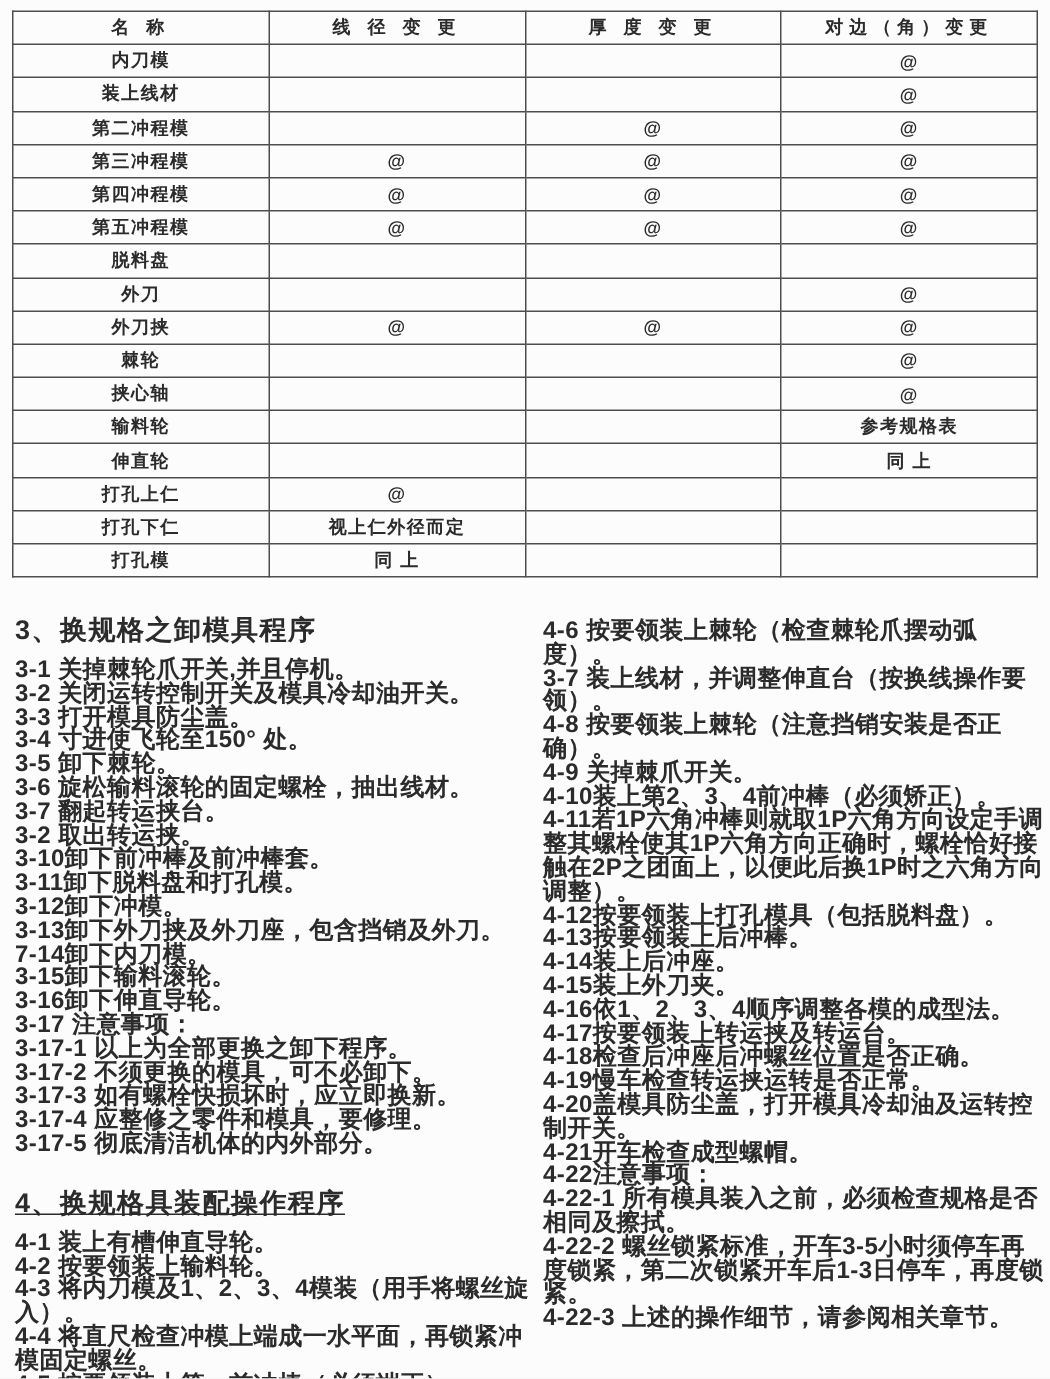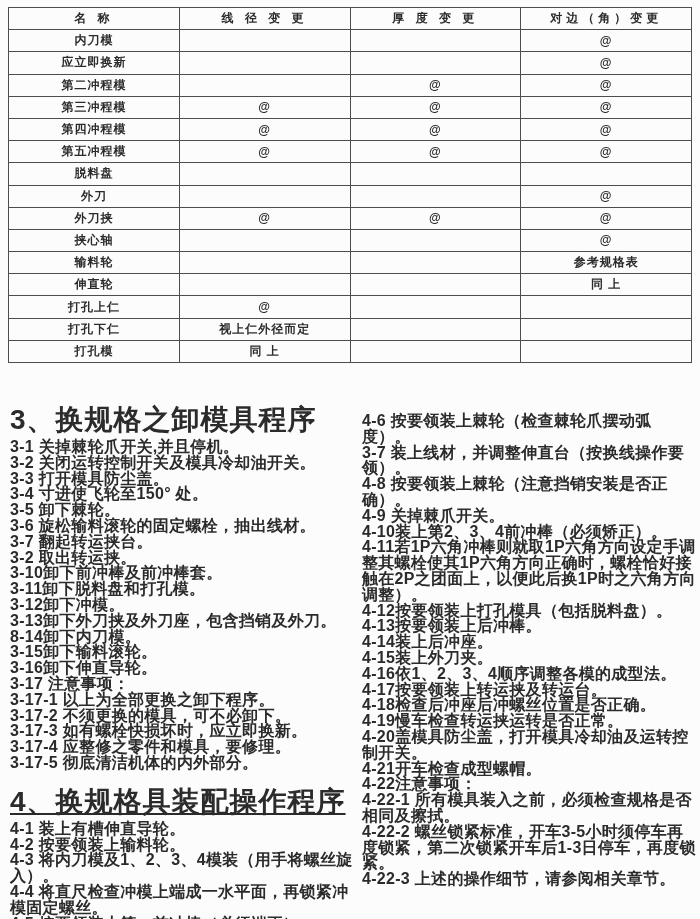--- a/index.html
+++ b/index.html
@@ -43,21 +43,21 @@
     top: 408px;
     width: 348px;
   }
   .right-col {
     position: absolute;
     left: 362px;
     top: 413px;
     width: 334px;
   }
   .sec-title {
-    font-size: 28px;
+    font-size: 18px;
     letter-spacing: 1px;
     margin: 0 0 7px 0;
     line-height: 24px;
   }
   .sec-title.second { margin-top: 19px; text-decoration: underline; }
   .line {
     font-size: 16px;
     line-height: 15.8px;
     letter-spacing: 0.3px;
   }
@@ -77,21 +77,21 @@
       </tr>
     </thead>
     <tbody>
         <tr>
           <td>内刀模</td>
           <td></td>
           <td></td>
           <td>@</td>
         </tr>
         <tr>
-          <td>应立即换新</td>
+          <td>装上线材</td>
           <td></td>
           <td></td>
           <td>@</td>
         </tr>
         <tr>
           <td>第二冲程模</td>
           <td></td>
           <td>@</td>
           <td>@</td>
         </tr>
@@ -122,20 +122,26 @@
         <tr>
           <td>外刀</td>
           <td></td>
           <td></td>
           <td>@</td>
         </tr>
         <tr>
           <td>外刀挟</td>
           <td>@</td>
           <td>@</td>
+          <td>@</td>
+        </tr>
+        <tr>
+          <td>棘轮</td>
+          <td></td>
+          <td></td>
           <td>@</td>
         </tr>
         <tr>
           <td>挟心轴</td>
           <td></td>
           <td></td>
           <td>@</td>
         </tr>
         <tr>
           <td>输料轮</td>
@@ -178,21 +184,21 @@
         <div class="line">3-3 打开模具防尘盖。</div>
         <div class="line">3-4 寸进使飞轮至150° 处。</div>
         <div class="line">3-5 卸下棘轮。</div>
         <div class="line">3-6 旋松输料滚轮的固定螺栓，抽出线材。</div>
         <div class="line">3-7 翻起转运挟台。</div>
         <div class="line">3-2 取出转运挟。</div>
         <div class="line">3-10卸下前冲棒及前冲棒套。</div>
         <div class="line">3-11卸下脱料盘和打孔模。</div>
         <div class="line">3-12卸下冲模。</div>
         <div class="line">3-13卸下外刀挟及外刀座，包含挡销及外刀。</div>
-        <div class="line">8-14卸下内刀模。</div>
+        <div class="line">7-14卸下内刀模。</div>
         <div class="line">3-15卸下输料滚轮。</div>
         <div class="line">3-16卸下伸直导轮。</div>
         <div class="line">3-17 注意事项：</div>
         <div class="line">3-17-1 以上为全部更换之卸下程序。</div>
         <div class="line">3-17-2 不须更换的模具，可不必卸下。</div>
         <div class="line">3-17-3 如有螺栓快损坏时，应立即换新。</div>
         <div class="line">3-17-4 应整修之零件和模具，要修理。</div>
         <div class="line">3-17-5 彻底清洁机体的内外部分。</div>
       </div>
     <h3 class="sec-title second">4、换规格具装配操作程序</h3>

